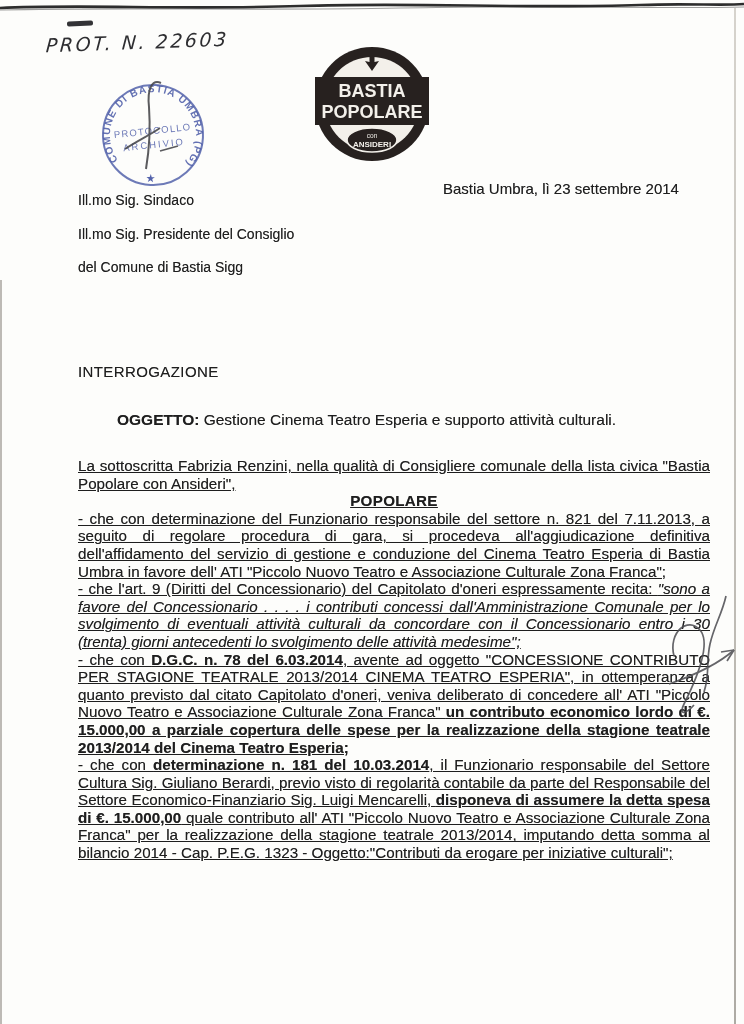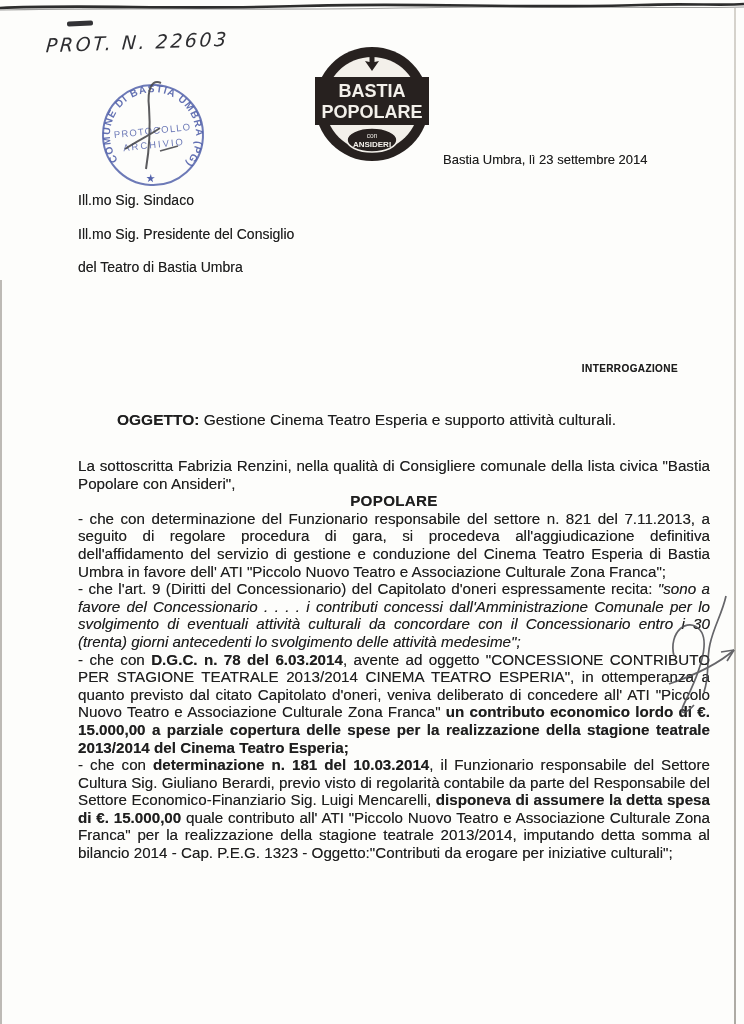--- a/index.html
+++ b/index.html
@@ -24,29 +24,29 @@
   .prot{
     position:absolute;left:46px;top:31px;
     font-family:"DejaVu Sans",sans-serif;font-style:italic;
     font-size:19px;letter-spacing:2.5px;color:#2e2e31;
     transform:rotate(-2deg) skewX(-6deg);white-space:nowrap;
   }
 
   .stamp{position:absolute;left:92px;top:74px;opacity:.88;}
   .logo{position:absolute;left:312px;top:44px;}
 
-  .dateline{position:absolute;left:443px;top:152px;font-size:13px;white-space:nowrap;}
+  .dateline{position:absolute;left:443px;top:180px;font-size:15px;white-space:nowrap;}
   .recipients{position:absolute;left:78px;top:184px;font-size:14px;line-height:33.5px;}
-  .doc-title{position:absolute;left:78px;top:363px;width:600px;text-align:right;
-    font-weight:bold;font-size:10px;letter-spacing:.4px;}
+  .doc-title{position:absolute;left:78px;top:363px;width:600px;text-align:left;
+    font-weight:normal;font-size:15px;letter-spacing:.4px;}
   .subject{position:absolute;left:78px;top:411px;width:632px;font-size:15.5px;}
   .subject .b{font-weight:bold;margin-left:39px;}
 
   .flow{position:absolute;left:78px;top:457px;width:632px;
-    font-size:15.2px;line-height:17.6px;text-align:justify;}
+    font-size:15.2px;line-height:17.6px;text-align:justify;text-decoration:underline;}
   .flow p{margin:0;}
   .flow p.center-bold{text-align:center;font-weight:bold;letter-spacing:.3px;}
   .b{font-weight:bold;}
   .i{font-style:italic;}
 
   .initials{position:absolute;left:664px;top:586px;}
 </style>
 </head>
 <body>
 
@@ -95,21 +95,21 @@
     <ellipse cx="0" cy="36" rx="25" ry="12" fill="#27211f" stroke="#f3f0ea" stroke-width="1.6"></ellipse>
     <text x="0" y="33.5" text-anchor="middle" font-size="6.5" fill="#f3f0ea">con</text>
     <text x="0" y="42.5" text-anchor="middle" font-size="8" font-weight="bold" fill="#f3f0ea">ANSIDERI</text>
   </svg>
 
   <div class="dateline txt">Bastia Umbra, lì  23 settembre 2014</div>
 
   <div class="recipients txt">
       <div>Ill.mo Sig. Sindaco</div>
       <div>Ill.mo Sig. Presidente del Consiglio</div>
-      <div>del Teatro di Bastia Umbra</div>
+      <div>del Comune di Bastia Sigg</div>
     </div>
 
   <div class="doc-title txt">INTERROGAZIONE</div>
 
   <div class="subject txt">
     <span class="b">OGGETTO:</span><span> Gestione Cinema Teatro Esperia e supporto attività culturali.</span>
   </div>
 
   <div class="flow txt">
       <p><span>La sottoscritta Fabrizia Renzini, nella qualità di Consigliere comunale della lista civica "Bastia Popolare con Ansideri",</span></p>

